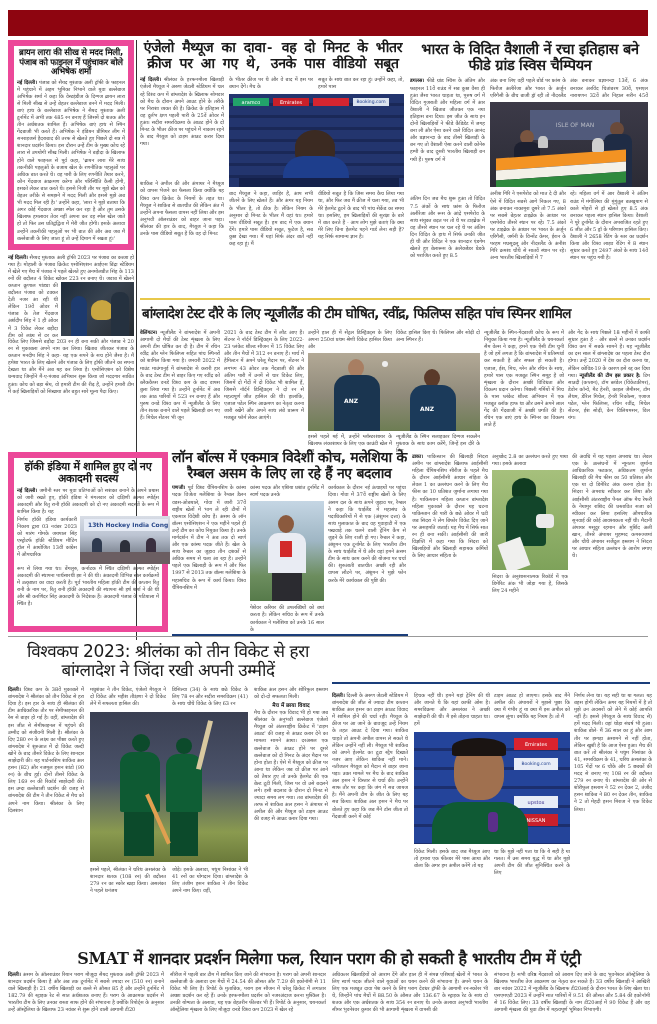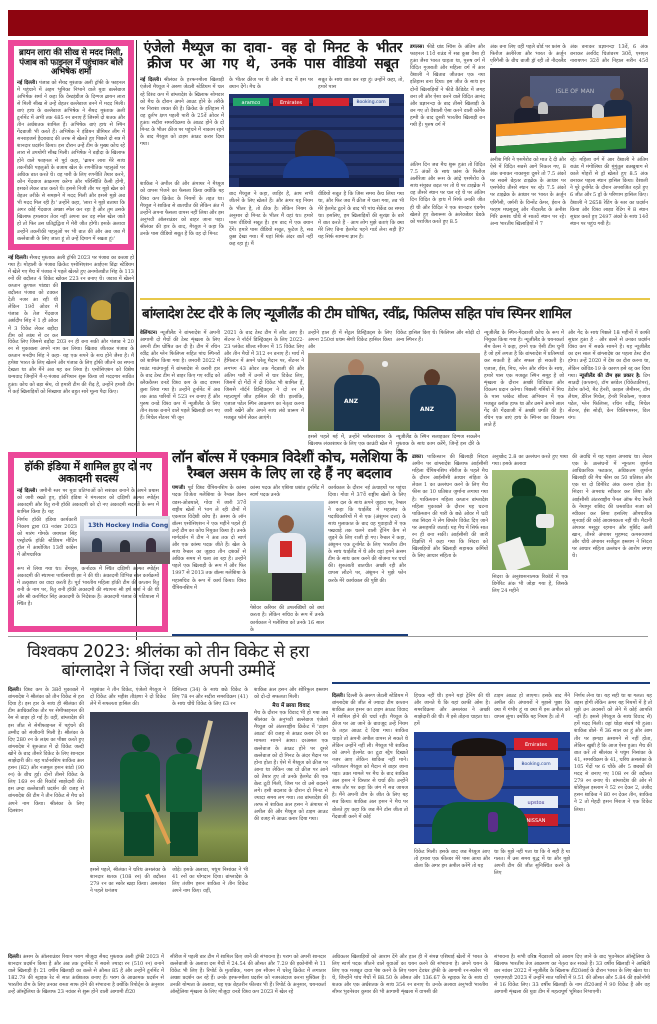--- a/index.html
+++ b/index.html
@@ -74,20 +74,21 @@
       <div style="position:absolute;left:54px;top:62px;width:66px;height:31px;border-radius:20px 20px 0 0;background:#1e3e8c;"></div>
       <div style="position:absolute;left:10px;top:84px;width:160px;height:9px;background:#14204a;"></div>
     </div>
     <div class="body" style="position:absolute;left:0;top:104px;width:84px;height:110px;">शाकिब ने अपील की और अंपायर ने मैथ्यूज को वापस भेजने का फैसला किया क्योंकि यह विश्व कप क्रिकेट के नियमों के तहत था। मैथ्यूज ने शाकिब से बातचीत की लेकिन अंत में उन्होंने अपना फैसला वापस नहीं लिया और इस अनुभवी ऑलराउंडर को बाहर जाना पड़ा। श्रीलंका की हार के बाद, मैथ्यूज ने कहा कि उनके पास वीडियो सबूत है कि वह दो मिनट</div>
     <div class="body" style="position:absolute;left:89px;top:114px;width:84px;height:100px;">बाद मैथ्यूज ने कहा, जाहिर है, आप सभी जीतने के लिए खेलते हैं। और अगर यह नियम के भीतर है, तो ठीक है। लेकिन नियम के अनुसार दो मिनट के भीतर मैं वहां था। हमारे पास वीडियो सबूत है। हम बाद में एक बयान देंगे। हमारे पास वीडियो सबूत, फुटेज है, सब कुछ देखा गया। मैं यहां सिर्फ अंदर बातें नहीं कह रहा हूं। मैं</div>
     <div class="body" style="position:absolute;left:178px;top:114px;width:86px;height:100px;">वीडियो सबूत है कि जिस समय कैच लिया गया था, और फिर जब मैं क्रीज में चला गया, तब भी मेरे हेलमेट टूटने के बाद भी पांच सेकेंड का समय था। इसलिए, हम खिलाड़ियों की सुरक्षा के बारे में बात करते हैं - आप लोग मुझे बताएं कि क्या मेरे लिए बिना हेलमेट पहने गार्ड लेना सही है? यह सिर्फ सामान्य ज्ञान है।</div>
   </div>
 </div>
 
 <div class="abs" style="left:410px;top:40px;width:240px;height:260px;">
+  <div class="hl" style="font-size:14.5px;padding:1px 2px;">भारत के विदित वैशाली नें रचा इतिहास बने फीडे ग्रांड स्विस चैम्पियन</div>
   <div style="position:relative;height:214px;margin-top:3px;">
     <div class="body" style="position:absolute;left:0;top:0;width:75px;height:115px;"><b>डगलस।</b> <span>फीडे ग्रांड स्विस के अंतिम और फाइनल 11वें राउंड में सब कुछ वैसा ही हुआ जैसा भारत चाहता था, पुरुष वर्ग में विदित गुजराती और महिला वर्ग में आर वैशाली ने खिताब जीतकर एक नया इतिहास बना दिया। इस जीत के साथ इन दोनों खिलाड़ियों ने फीडे कैंडिडेट में जगह बना ली और ऐसा करने वाले विदित आनंद और प्रज्ञानन्दा के बाद तीसरे खिलाड़ी के बन गए तो वैशाली ऐसा करने वाली कोनेरु हम्पी के बाद दूसरी भारतीय खिलाड़ी बन गयी हैं। पुरुष वर्ग में</span></div>
     <div class="body" style="position:absolute;left:80px;top:0;width:76px;height:22px;">अंक बना लिए वहीं पहले बोर्ड पर फ्रांस के फिरौज अलीरेजा और भारत के अर्जुन एरिगैसी के बीच बाजी ड्रॉ रही तो नीदरलैंड के</div>
     <div class="body" style="position:absolute;left:160px;top:0;width:78px;height:22px;">अंक बनाकर प्रज्ञानन्दा 13वें, 6 अंक बनाकर अरविंद चितांबरम 30वें, एसएल नारायणन 32वें और निहाल सरीन 45वें स्थान पर</div>
     <div class="photo" style="position:absolute;left:80px;top:25px;width:158px;height:85px;background:linear-gradient(180deg,#3c3a48,#2b2b35);">
       <div style="position:absolute;left:40px;top:8px;width:90px;height:30px;background:#5d6b94;opacity:.7;color:#e7ecf6;font-size:6px;line-height:30px;text-align:center;font-family:'DejaVu Sans',sans-serif;">ISLE OF MAN</div>
       <div style="position:absolute;left:30px;top:28px;width:14px;height:14px;border-radius:50%;background:#7a5540;"></div>
       <div style="position:absolute;left:120px;top:20px;width:14px;height:14px;border-radius:50%;background:#6a4a3a;"></div>
       <div style="position:absolute;left:24px;top:40px;width:26px;height:45px;background:#1d2030;border-radius:8px 8px 0 0;"></div>
       <div style="position:absolute;left:114px;top:32px;width:28px;height:53px;background:#1f2c45;border-radius:8px 8px 0 0;"></div>
@@ -205,19 +206,20 @@
       <div style="position:absolute;left:18px;top:70px;width:96px;height:42px;background:#0f5a34;border-radius:26px 26px 0 0;"></div>
       <div style="position:absolute;left:74px;top:80px;width:10px;height:20px;background:#5a2f8a;border-radius:4px;"></div>
     </div>
     <div class="body" style="position:absolute;left:82px;top:156px;width:76px;height:62px;">विकेट मिली। इसके बाद जब मैथ्यूज आए तो हमारा एक फील्डर मेरे पास आया और बोला कि अगर हम अपील करेंगे तो यह</div>
     <div class="body" style="position:absolute;left:162px;top:156px;width:76px;height:62px;">था कि मुझे नहीं पता था कि ये सही है या गलत। मैं उस समय युद्ध में था और मुझे अपनी टीम की जीत सुनिश्चित करने के लिए</div>
     <div class="body" style="position:absolute;left:242px;top:0;width:78px;height:218px;">निर्णय लेना था। यह सही था या गलत। यह बहस होगी लेकिन अगर यह नियमों में है तो मुझे उन अवसरों को लेने में कोई आपत्ति नहीं है। इससे (मैथ्यूज के साथ विवाद से) हमें मदद मिली। वहां थोड़ा संघर्ष भी हुआ। शाकिब बोले- मैं 36 साल का हूं और आम तौर पर झगड़ा असामने से नहीं होता, लेकिन खुशी है कि आज ऐसा हुआ। मैच की बात करें तो श्रीलंका ने पथुम निसांका के 41, समरविक्रम के 41, चरिथ असलंका के 105 गेंदों पर 6 चौके और 5 छक्कों की मदद से बनाए गए 108 रन की बदौलत 279 रन बनाए थे। बांग्लादेश की ओर से शोरीफुल इस्लाम ने 52 रन देकर 2, तंजीद हसन शाकिब ने 80 रन देकर तीन, शाकिब ने 2 तो मेहदी हसन मिराज ने एक विकेट लिया।</div>
   </div>
 </div>
 
 <div class="abs" style="left:8px;top:950px;width:642px;height:74px;">
+  <div class="hl" style="font-family:'DejaVu Serif',serif;font-size:16px;white-space:nowrap;letter-spacing:-0.4px;">SMAT में शानदार प्रदर्शन मिलेगा फल, रियान पराग की हो सकती है भारतीय टीम में एंट्री</div>
   <div style="position:relative;height:52px;margin-top:3px;">
     <div class="body" style="position:absolute;left:0;top:0;width:156px;height:52px;"><b>दिल्ली।</b> <span>असम के ऑलराउंडर रियान पराग मौजूदा सैयद मुश्ताक अली ट्रॉफी 2023 में शानदार प्रदर्शन किया है और अब तक टूर्नामेंट में सबसे ज्यादा रन (510 रन) बनाने वाले खिलाड़ी हैं। 21 वर्षीय खिलाड़ी का बल्ले से औसत 85 है और उन्होंने टूर्नामेंट में 182.79 की स्ट्राइक रेट से सात अर्धशतक बनाए हैं। पराग के आक्रामक प्रदर्शन से भारतीय टीम के लिए उनका रास्ता साफ होने की संभावना है क्योंकि रिपोर्ट्स के अनुसार उन्हें ऑस्ट्रेलिया के खिलाफ 23 नवंबर से शुरू होने वाली आगामी टी20</span></div>
     <div class="body" style="position:absolute;left:162px;top:0;width:156px;height:52px;">सीरीज में पहली बार टीम में शामिल किए जाने की संभावना है। पराग को अपनी शानदार बल्लेबाजी के अलावा दस मैचों में 24.54 की औसत और 7.29 की इकोनॉमी से 11 विकेट भी लिए हैं। रिपोर्ट के मुताबिक, पराग इस सीजन में घरेलू क्रिकेट में लगातार अच्छा प्रदर्शन कर रहे हैं। उनके हरफनमौला प्रदर्शन को नजरअंदाज करना मुश्किल है। उनकी योग्यता के अलावा, यह एक बेहतरीन फील्डर भी हैं। रिपोर्ट के अनुसार, चयनकर्ता ऑस्ट्रेलिया शृंखला के लिए मौजूदा वनडे विश्व कप 2023 में खेल रहे</div>
     <div class="body" style="position:absolute;left:324px;top:0;width:156px;height:52px;">अधिकतर खिलाड़ियों को आराम देंगे और हाल ही में संपन्न एशियाई खेलों में भारत के लिए स्वर्ण पदक जीतने वाले युवाओं का चयन करने की संभावना है। अपने चयन के लिए एक मजबूत दावा पेश करने के लिए पराग देवधर ट्रॉफी के आगामी रन-स्कोरर भी थे, जिन्होंने पांच मैचों में 88.50 के औसत और 136.67 के स्ट्राइक रेट के साथ दो शतक और एक अर्धशतक के साथ 354 रन बनाए थे। उनके अलावा अनुभवी भारतीय सीमर भुवनेश्वर कुमार की भी आगामी शृंखला में वापसी की</div>
     <div class="body" style="position:absolute;left:486px;top:0;width:156px;height:52px;">संभावना है। सभी वरिष्ठ गेंदबाजों को आराम दिए जाने के बाद भुवनेश्वर ऑस्ट्रेलिया के खिलाफ भारतीय तेज आक्रमण का नेतृत्व कर सकते हैं। 33 वर्षीय खिलाड़ी ने आखिरी बार नवंबर 2022 में न्यूजीलैंड के खिलाफ टी20आई के दौरान भारत के लिए खेला था। एसएमएटी 2023 में उन्होंने सात पारियों में 9.51 की औसत और 5.84 की इकोनॉमी से 16 विकेट लिए। 33 वर्षीय खिलाड़ी के नाम टी20आई में 90 विकेट हैं और वह आगामी शृंखला की युवा टीम में महत्वपूर्ण भूमिका निभाएगी।</div>
   </div>
 </div>
 
 </body></html>

